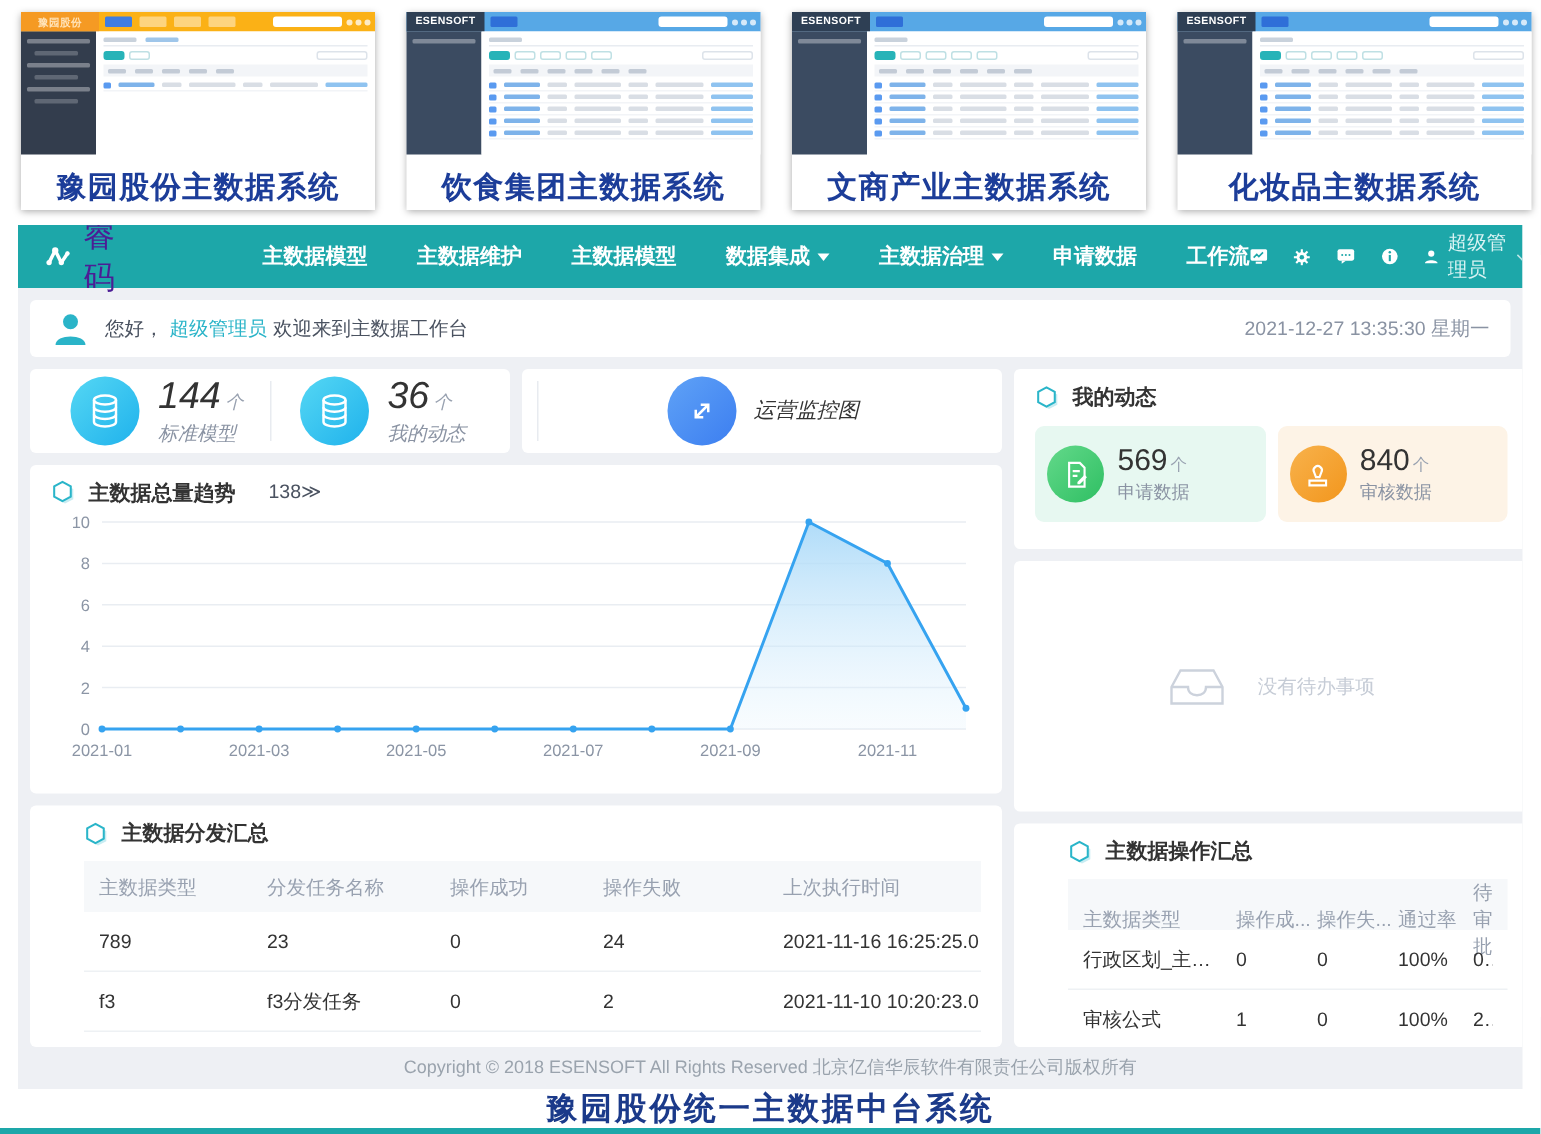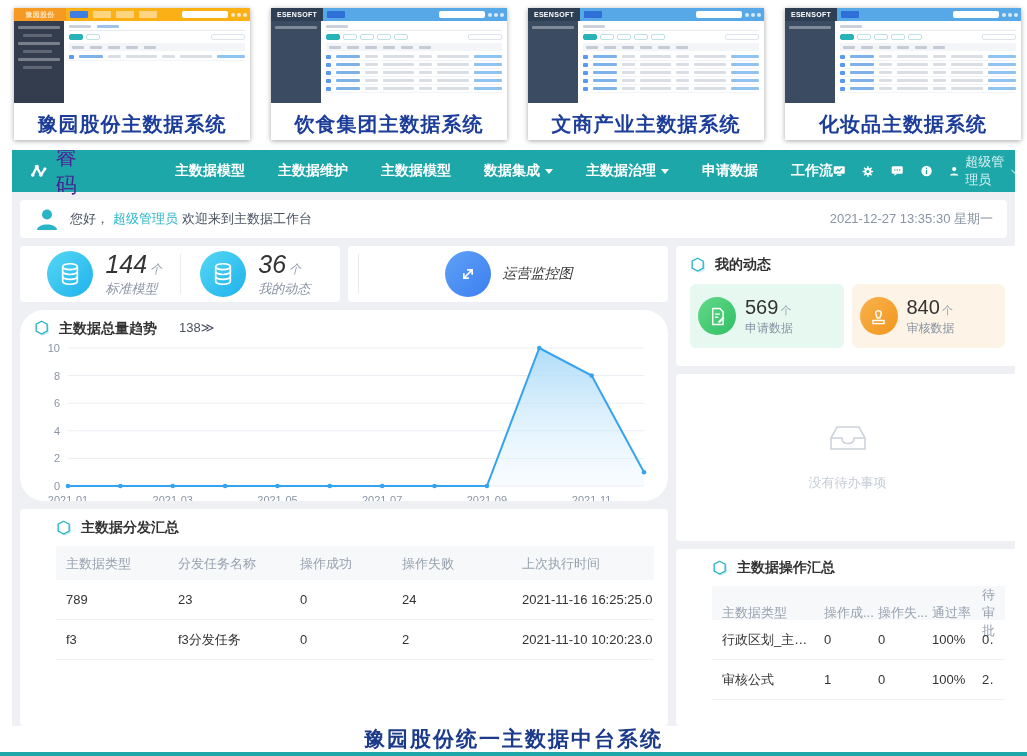--- a/index.html
+++ b/index.html
@@ -74,31 +74,31 @@
   .c-cyan   { background:linear-gradient(135deg,#55d7f4,#1fb2ec); }
   .c-green  { background:linear-gradient(135deg,#63d98a,#2fbf63); }
   .c-blue   { background:linear-gradient(135deg,#5fa2f7,#3c7ef0); }
   .c-orange { background:linear-gradient(135deg,#f8b24c,#f2961d); }
   .c-bell   { background:linear-gradient(135deg,#58a0f5,#3a86ef); }
   .stat-txt .num { font-size:25px; color:#333; }
   .stat-txt .unit { font-size:12px; color:#98a1b0; margin-left:3px; }
   .stat-txt .lbl { font-size:13px; color:#8a93a3; margin-top:1px; }
   .link-label { font-size:14px; color:#333; }
 
-  .chart-panel { height:191px; flex:0 0 auto;border-radius:24px; }
+  .chart-panel { height:219px; flex:0 0 auto; }
   .chart-head { display:flex; align-items:flex-start; }
   .chart-tabs { margin-left:auto; display:flex; gap:26px; font-size:13px; font-weight:normal; color:#5b6576; padding-right:8px; }
   .ctab { padding:2px 2px 7px; border-bottom:2px solid transparent; cursor:pointer; }
   .ctab.active { color:#2cb5b8; border-bottom-color:#2cb5b8; }
   .tabs-wrap { border-bottom:1px solid #e8ebf0; margin-left:auto; }
   .more-link { font-size:13px; color:#4a5260; margin-left:14px; cursor:pointer; white-space:nowrap; font-weight:normal; }
   #trend-chart text { font-size:11px; fill:#8b95a5; }
 
   .todo-panel { height:167px; flex:0 0 auto; display:flex; flex-direction:column; }
-  .todo-empty { flex:1; display:flex; flex-direction:column; align-items:center; justify-content:center; gap:22px; color:#c6ccd6; font-size:13px; }
+  .todo-empty { flex:1; display:flex; flex-direction:row; align-items:center; justify-content:center; gap:22px; color:#c6ccd6; font-size:13px; }
 
   .activity-panel { height:120px; flex:0 0 auto; }
   .activity-cards { display:flex; gap:8px; margin-top:10px; }
   .a-card { flex:1; height:64px; border-radius:6px; display:flex; align-items:center; gap:9px; padding:0 8px; }
   .a-card .circle { width:38px; height:38px; }
   .a-green { background:#e7f8f1; }
   .a-orange{ background:#fdf3e6; }
   .a-blue  { background:#eaf1fc; }
   .a-card .num { font-size:20px; color:#333; }
   .a-card .unit { font-size:11px; color:#98a1b0; margin-left:2px; }
@@ -761,16 +761,17 @@
             <span class="cell">0</span>
               <span class="cell">100%</span>
             <span class="cell">2</span>
           </div>
 
         </div>
       </div>
     </div>
   </div>
 
+  <div class="dash-footer">Copyright © 2018 ESENSOFT All Rights Reserved 北京亿信华辰软件有限责任公司版权所有</div>
 </div>
 
 <div class="bottom-caption">豫园股份统一主数据中台系统</div>
 <div class="bottom-bar"></div>
 
 </body></html>

